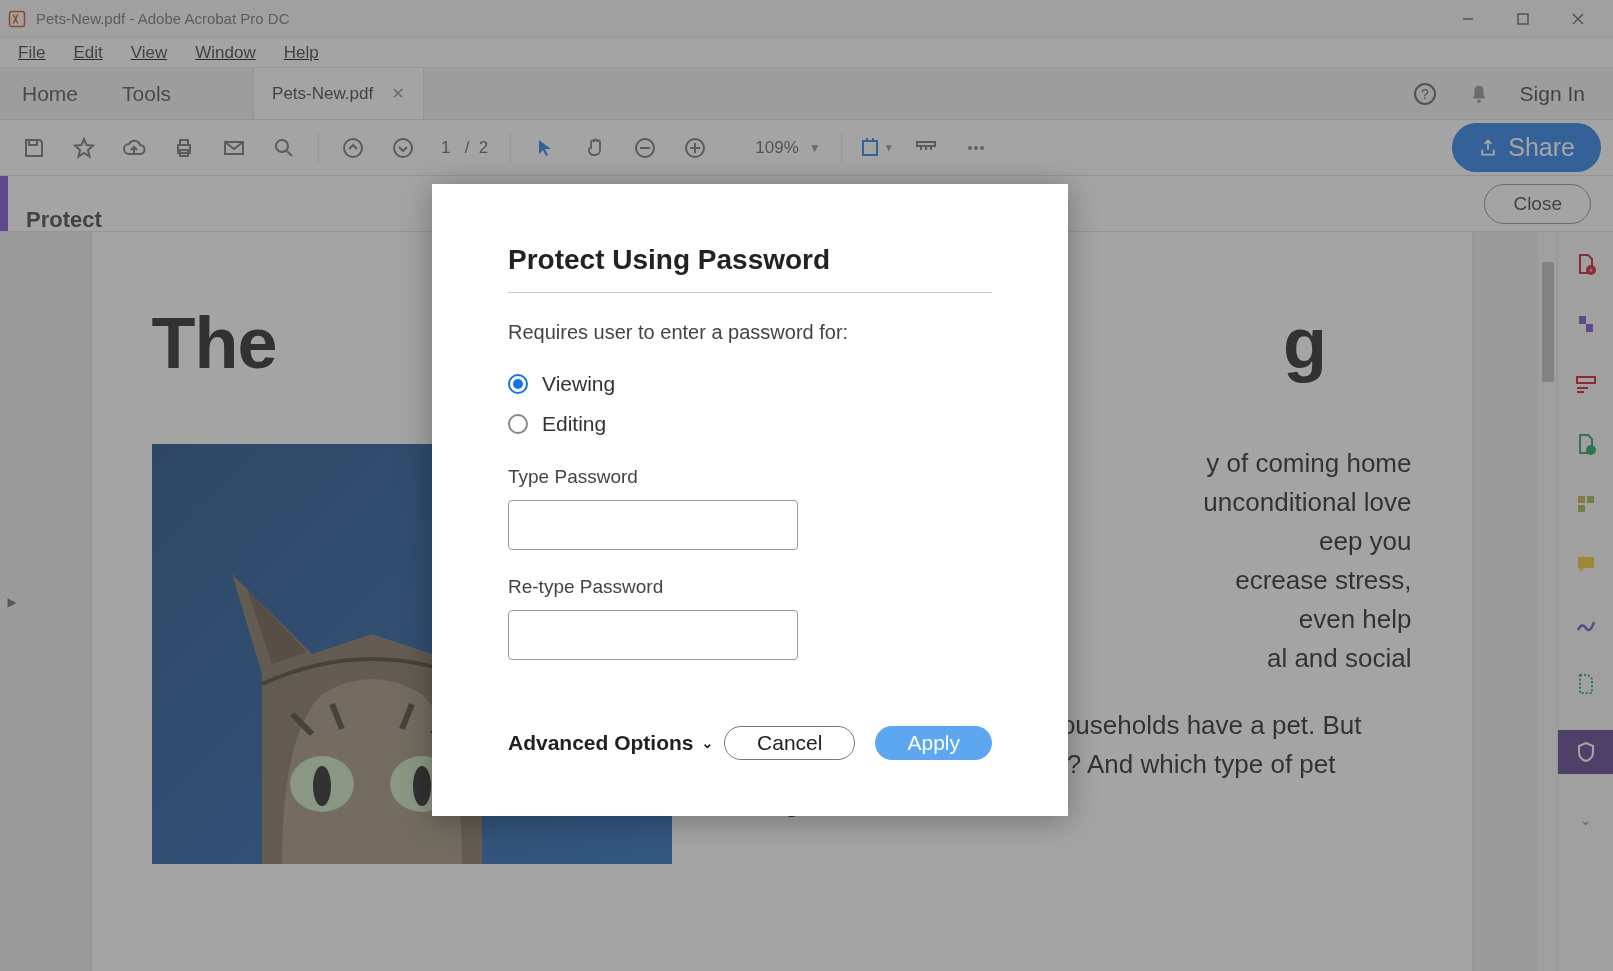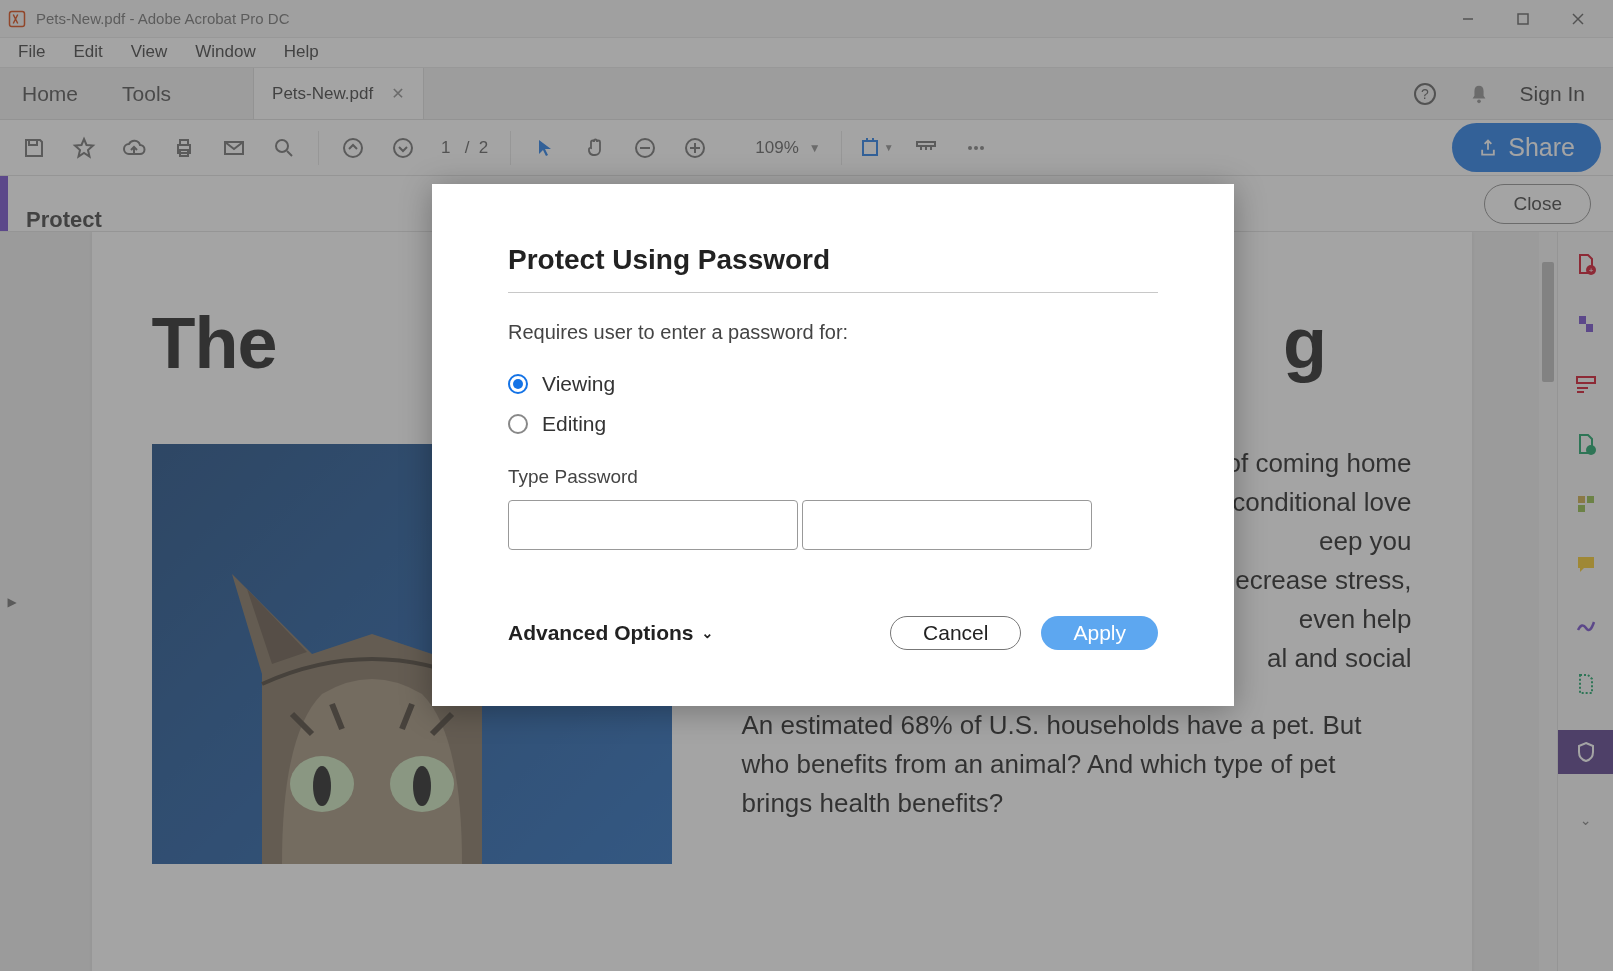--- a/index.html
+++ b/index.html
@@ -6,21 +6,21 @@
 body { width: 1613px; height: 971px; overflow: hidden; background: #fff; position: relative; }
 
 
 .titlebar { height: 38px; background: #f7f7f7; display: flex; align-items: center; padding: 0 8px; border-bottom: 1px solid #e6e6e6; }
 .titlebar .app-icon { width: 18px; height: 18px; margin-right: 10px; display: flex; align-items: center; justify-content: center; }
 .titlebar .title { color: #6a6a6a; font-size: 15px; flex: 1; }
 .window-controls { display: flex; gap: 0; }
 .window-controls .wc { width: 55px; height: 38px; display: flex; align-items: center; justify-content: center; color: #666; font-size: 14px; }
 
 
-.menubar { height: 30px; background: #fff; display: flex; align-items: flex-start; padding: 0 4px; border-bottom: 1px solid #e6e6e6; }
+.menubar { height: 30px; background: #fff; display: flex; align-items: flex-end; padding: 0 4px; border-bottom: 1px solid #e6e6e6; text-decoration: underline; }
 .menubar .mitem { padding: 4px 14px; font-size: 17px; color: #333; }
 
 
 .tabrow { height: 52px; background: #f0f0f0; display: flex; align-items: center; border-bottom: 1px solid #dcdcdc; }
 .tabrow .bigtab { padding: 0 22px; height: 100%; display: flex; align-items: center; font-size: 21px; color: #444; }
 .tabrow .doctab { height: 100%; display: flex; align-items: center; padding: 0 18px; background: #fff; border-left: 1px solid #dcdcdc; border-right: 1px solid #dcdcdc; font-size: 17px; color: #333; gap: 18px; }
 .tabrow .doctab .x { color: #888; font-size: 16px; }
 .tabrow .spacer { flex: 1; }
 .tabrow .right { display: flex; align-items: center; gap: 28px; padding-right: 28px; }
 .tabrow .right .icon { width: 26px; height: 26px; display:flex; align-items:center; justify-content:center; color:#555; font-size:22px; }
@@ -59,21 +59,21 @@
 .scrollbar-v .thumb { position:absolute; top:30px; left:3px; width:12px; height:120px; background:#b8b8b8; border-radius:2px; }
 
 .rightpanel { width: 56px; background: #f7f7f7; border-left: 1px solid #e0e0e0; display:flex; flex-direction:column; align-items:center; padding-top:18px; gap:32px; }
 .rightpanel .ricon { width:28px; height:28px; display:flex; align-items:center; justify-content:center; }
 .rightpanel .ricon.active { background:#4b2e83; width:56px; height:44px; margin:0; }
 
 
 .overlay { position: absolute; inset: 0; background: rgba(80,80,80,0.52); z-index: 50; }
 
 
-.dialog { position: absolute; top: 184px; left: 432px; width: 802px; background: #fff; z-index: 60; padding: 60px 76px 56px 76px; box-shadow: 0 4px 30px rgba(0,0,0,0.3); }
+.dialog { position: absolute; top: 184px; left: 432px; width: 636px; background: #fff; z-index: 60; padding: 60px 76px 56px 76px; box-shadow: 0 4px 30px rgba(0,0,0,0.3); }
 .dialog h2 { font-size: 28px; font-weight: 700; color: #222; padding-bottom: 16px; border-bottom: 1px solid #c8c8c8; margin-bottom: 28px; }
 .dialog .req { font-size: 20px; color: #444; margin-bottom: 28px; }
 .dialog .radios { margin-bottom: 30px; }
 .dialog .radio { display: flex; align-items: center; gap: 14px; font-size: 21px; color: #333; margin-bottom: 16px; cursor: pointer; }
 .dialog .radio .dot { width: 20px; height: 20px; border-radius: 50%; border: 2px solid #888; display:flex; align-items:center; justify-content:center; }
 .dialog .radio.selected .dot { border-color: #1473e6; }
 .dialog .radio.selected .dot::after { content:""; width:10px; height:10px; border-radius:50%; background:#1473e6; }
 .dialog .fldlabel { font-size: 19px; color: #444; margin-bottom: 12px; }
 .dialog .pw { width: 290px; height: 50px; border: 1.5px solid #999; border-radius: 4px; margin-bottom: 26px; padding: 0 12px; font-size: 18px; }
 .dialog .footer { display: flex; align-items: center; margin-top: 40px; }
@@ -382,20 +382,21 @@
       <span class="dot"></span>
       <span>Viewing</span>
     </label>
     <label class="radio">
       <span class="dot"></span>
       <span>Editing</span>
     </label>
   </div>
   <div class="fldlabel">Type Password</div>
   <input type="password" class="pw" style="">
+  <div class="fldlabel">Re-type Password</div>
   <input type="password" class="pw" style="">
   <div class="footer">
     <div class="adv">
       <span>Advanced Options</span>
       <span style="font-size:14px;">⌄</span>
     </div>
     <div class="btns">
       <button class="btn cancel">Cancel</button>
       <button class="btn apply">Apply</button>
     </div>

